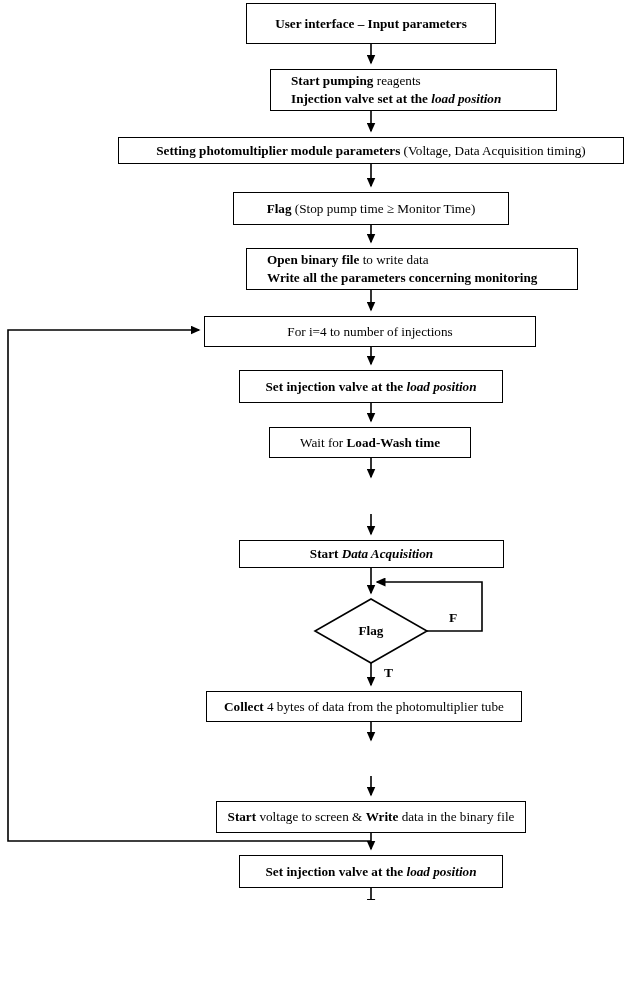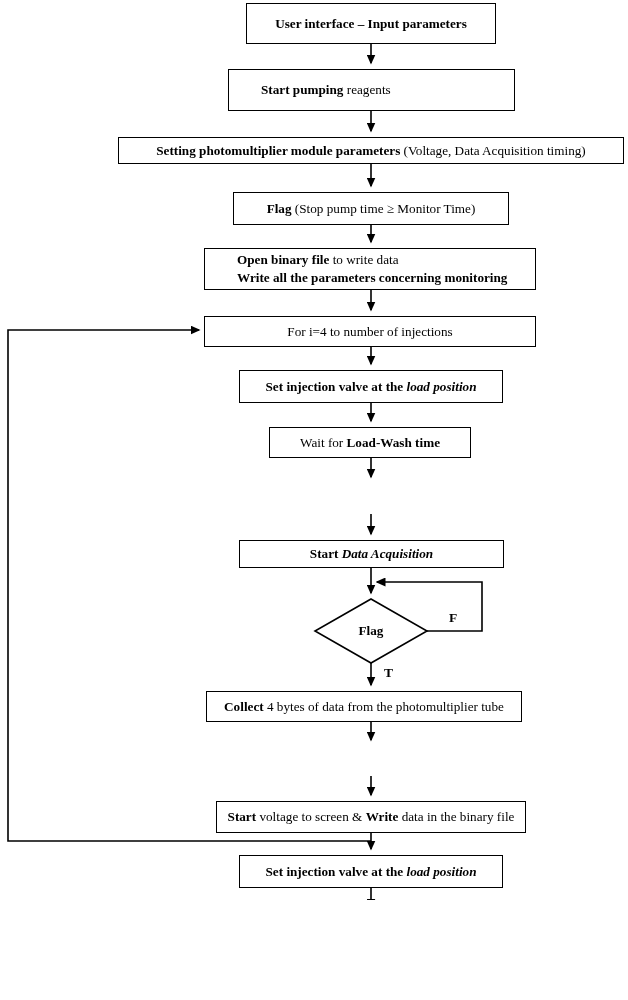--- a/index.html
+++ b/index.html
@@ -8,21 +8,21 @@
     position:relative;width:628px;height:900px;background:#ffffff;
     font-family:"Liberation Serif","DejaVu Serif",serif;color:#000;
     overflow:hidden;
   }
   #connectors{position:absolute;left:0;top:0;width:628px;height:1000px;}
   .node{
     position:absolute;box-sizing:border-box;border:1.6px solid #000;background:#fff;
     display:flex;flex-direction:column;justify-content:center;align-items:center;
     font-size:13.2px;line-height:18px;white-space:nowrap;z-index:2;text-align:center;
   }
-  .node.left{align-items:flex-start;padding-left:32px;text-align:right;}
+  .node.left{align-items:flex-start;padding-left:20px;text-align:right;margin-left:42px;}
   .b{font-weight:bold;}
   .i{font-style:italic;}
   .diamond-label{
     position:absolute;z-index:3;font-size:13.2px;display:flex;
     align-items:center;justify-content:center;white-space:nowrap;
   }
   .branch-label{
     position:absolute;z-index:3;font-size:13.5px;font-weight:bold;
   }
   .tl{display:block;}
@@ -60,20 +60,21 @@
       <polygon points="371,599 427,631 371,663 315,631" fill="#fff"></polygon>
     </g>
   </svg>
 
   <div class="node" style="left:246px;top:3px;width:250px;height:41px">
       <div class="tl"><span class="b">User interface – Input parameters</span></div>
     </div>
 
   <div class="node left" style="left:228px;top:69px;width:287px;height:42px">
       <div class="tl"><span class="b">Start pumping</span><span> reagents</span></div>
+      <div class="tl"><span class="b">Injection valve set at the </span><span class="b i">load position</span></div>
     </div>
 
   <div class="node" style="left:118px;top:137px;width:506px;height:27px">
       <div class="tl"><span class="b">Setting photomultiplier module parameters</span><span> (Voltage, Data Acquisition timing)</span></div>
     </div>
 
   <div class="node" style="left:233px;top:192px;width:276px;height:33px">
       <div class="tl"><span class="b">Flag </span><span>(Stop pump time ≥ Monitor Time)</span></div>
     </div>
 

